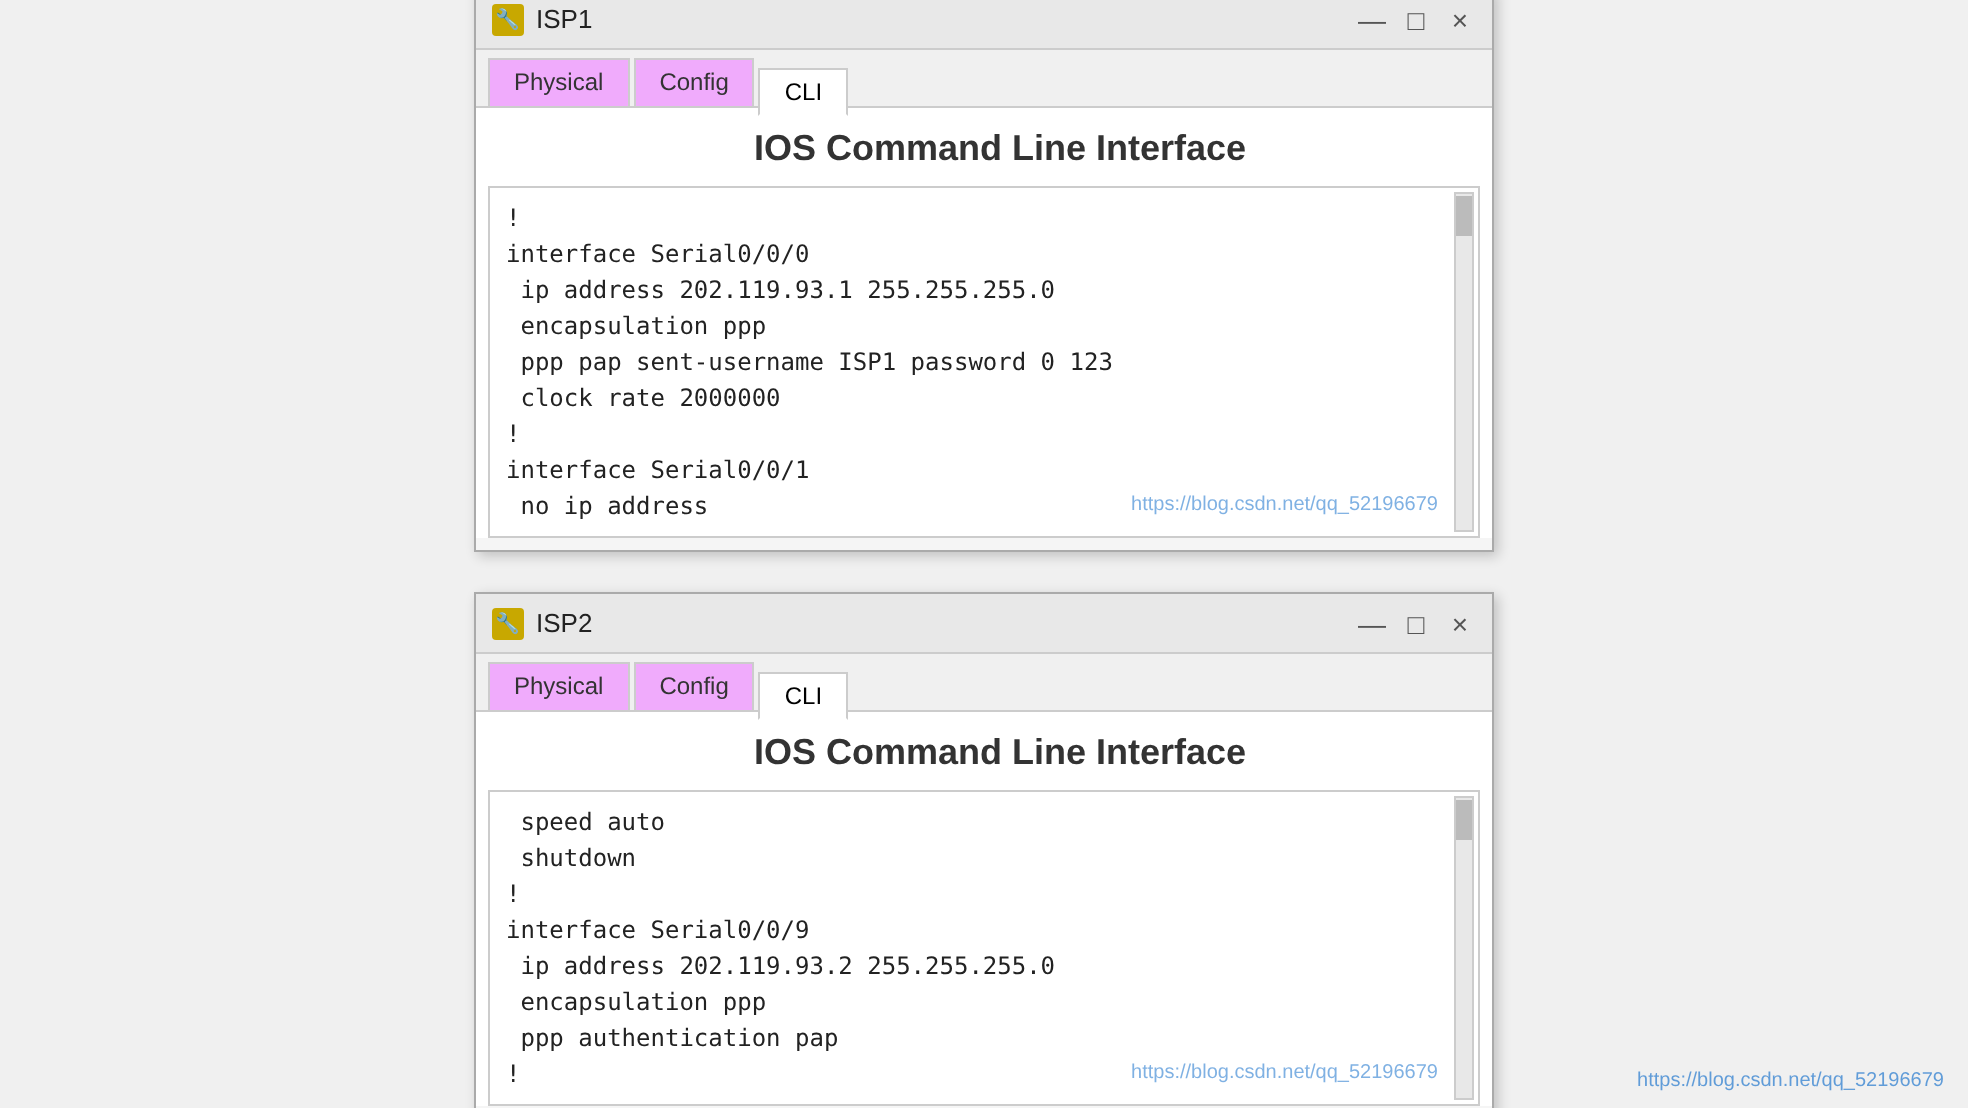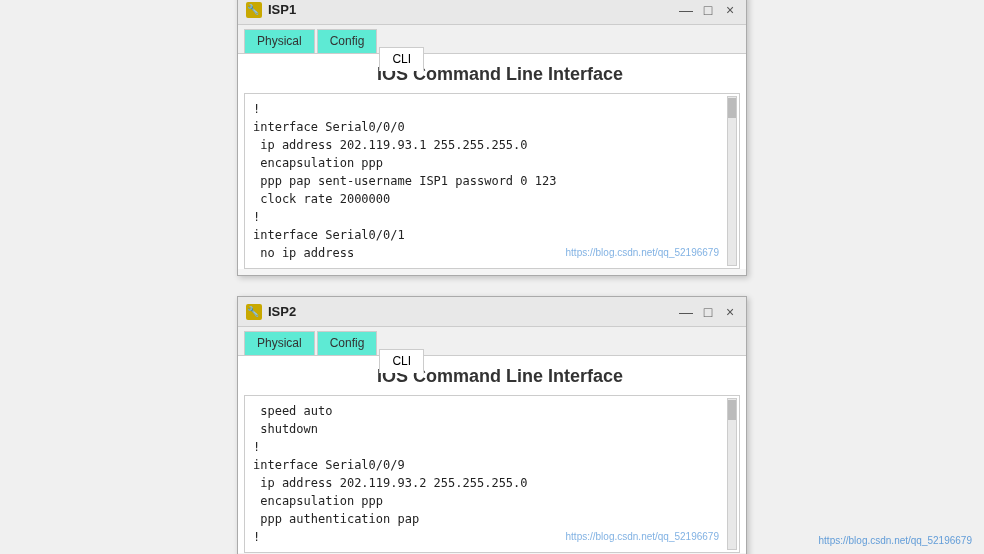--- a/index.html
+++ b/index.html
@@ -45,21 +45,21 @@
       background: #c8a800;
       border-radius: 2px;
       display: inline-flex;
       align-items: center;
       justify-content: center;
       font-size: 10px;
     }
 
     .title-text {
       font-size: 13px;
-      font-weight: bold;
+      font-weight: normal;
       color: #222;
     }
 
     .title-controls {
       display: flex;
       gap: 6px;
     }
 
     .title-btn {
       width: 16px;
@@ -81,32 +81,32 @@
       display: flex;
       padding: 4px 6px 0 6px;
       gap: 2px;
     }
 
     .tab {
       padding: 4px 12px;
       font-size: 12px;
       border: 1px solid #ccc;
       border-bottom: none;
-      background: #5eead4;
+      background: #f0abfc;
       cursor: pointer;
       color: #333;
     }
 
     .tab.active {
       background: #ffffff;
       border-bottom: 1px solid #ffffff;
       font-weight: normal;
       color: #000;
       position: relative;
-      top: 18px;
+      top: 5px;
     }
 
     .window-content {
       background: #ffffff;
       padding: 0;
     }
 
     .section-title {
       text-align: center;
       font-size: 18px;

